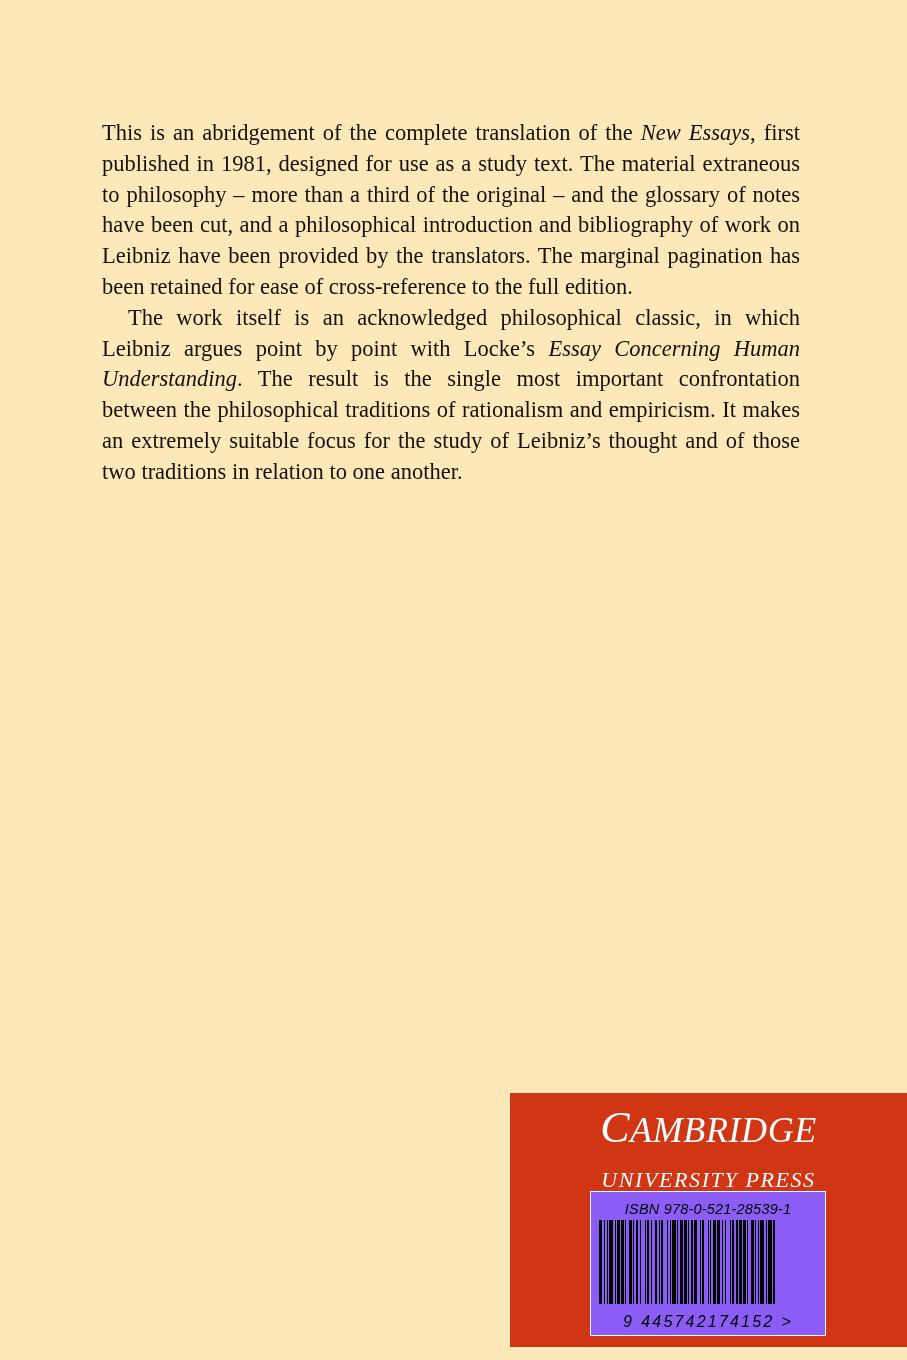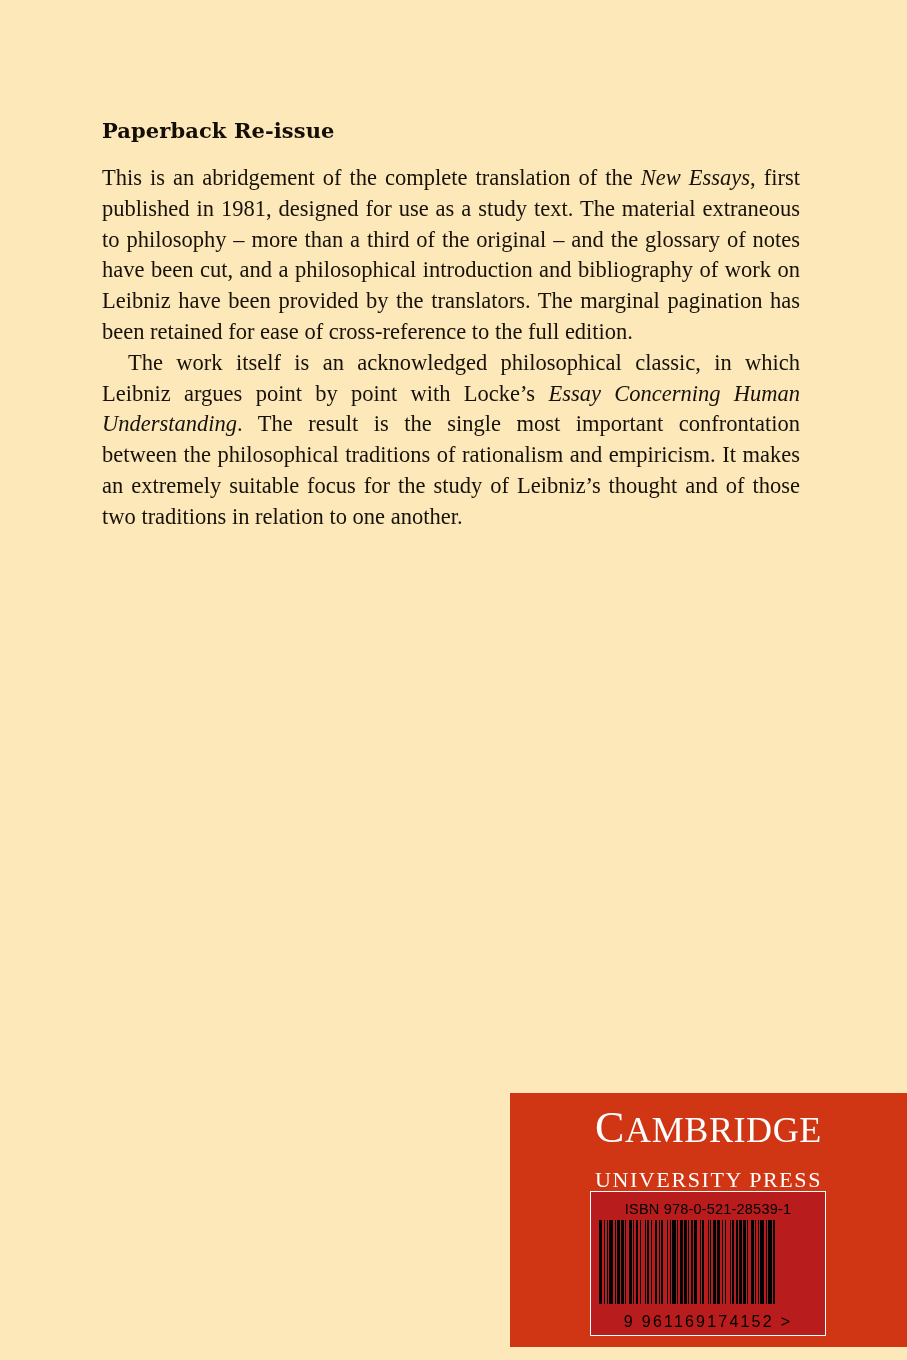--- a/index.html
+++ b/index.html
@@ -51,20 +51,21 @@
   
   .cup-block {
     position: absolute;
     left: 510px;
     top: 1093px;
     width: 397px;
     height: 254px;
     background: #d03514;
     color: #ffffff;
     text-align: center;
+    font-style: italic;
   }
   .cup-name {
     margin-top: 16px;
     font-family: "Liberation Serif", serif;
     font-size: 36px;
     letter-spacing: 0.6px;
     line-height: 38px;
     text-transform: uppercase;
   }
   .cup-name .cap {
@@ -84,21 +85,21 @@
     font-size: 15.5px;
     letter-spacing: 0.2px;
     margin-top: 7px;
   }
   .barcode-box {
     position: absolute;
     left: 80px;
     top: 98px;
     width: 236px;
     height: 145px;
-    background: #b91c1c;
+    background: #8b5cf6;
     border: 1px solid #ffffff;
     box-sizing: border-box;
     padding: 4px;
   }
   .isbn-text {
     font-family: "Liberation Sans", sans-serif;
     font-size: 14.5px;
     color: #000000;
     text-align: center;
     padding-top: 5px;
@@ -134,21 +135,20 @@
   }
   .ean-digits .lead { margin-right: 7px; }
   .ean-digits .trail { margin-left: 7px; }
 </style>
 </head>
 <body>
 
 <div class="page">
 
   <div class="blurb">
-    <h1 class="blurb-heading">Paperback Re-issue</h1>
 
     <p class="blurb-para"><span>This is an abridgement of the complete translation of the </span><i>New Essays</i><span>, first published in 1981, designed for use as a study text. The material extraneous to philosophy – more than a third of the original – and the glossary of notes have been cut, and a philosophical introduction and bibliography of work on Leibniz have been provided by the translators. The marginal pagination has been retained for ease of cross-reference to the full edition.</span></p>
 
     <p class="blurb-para"><span>The work itself is an acknowledged philosophical classic, in which Leibniz argues point by point with Locke’s </span><i>Essay Concerning Human Understanding</i><span>. The result is the single most important confrontation between the philosophical traditions of rationalism and empiricism. It makes an extremely suitable focus for the study of Leibniz’s thought and of those two traditions in relation to one another.</span></p>
   </div>
 
   <div class="cup-block">
     <div class="cup-name"><span class="cap">C</span><span>ambridge</span></div>
     <div class="cup-sub">University Press</div>
     <div class="cup-url">www.cambridge.org</div>
@@ -248,20 +248,20 @@
           <span style="width: 2.3px; background: transparent;"></span>
           <span style="width: 1.15px; background: rgb(0, 0, 0);"></span>
           <span style="width: 1.15px; background: transparent;"></span>
           <span style="width: 3.45px; background: rgb(0, 0, 0);"></span>
           <span style="width: 1.15px; background: transparent;"></span>
           <span style="width: 2.3px; background: rgb(0, 0, 0);"></span>
           <span style="width: 1.15px; background: transparent;"></span>
         </div>
       <div class="ean-digits">
         <span class="lead">9</span>
-        <span>961169</span>
+        <span>445742</span>
         <span>174152</span>
         <span class="trail">&gt;</span>
       </div>
     </div>
   </div>
 
 </div>
 
 </body></html>

